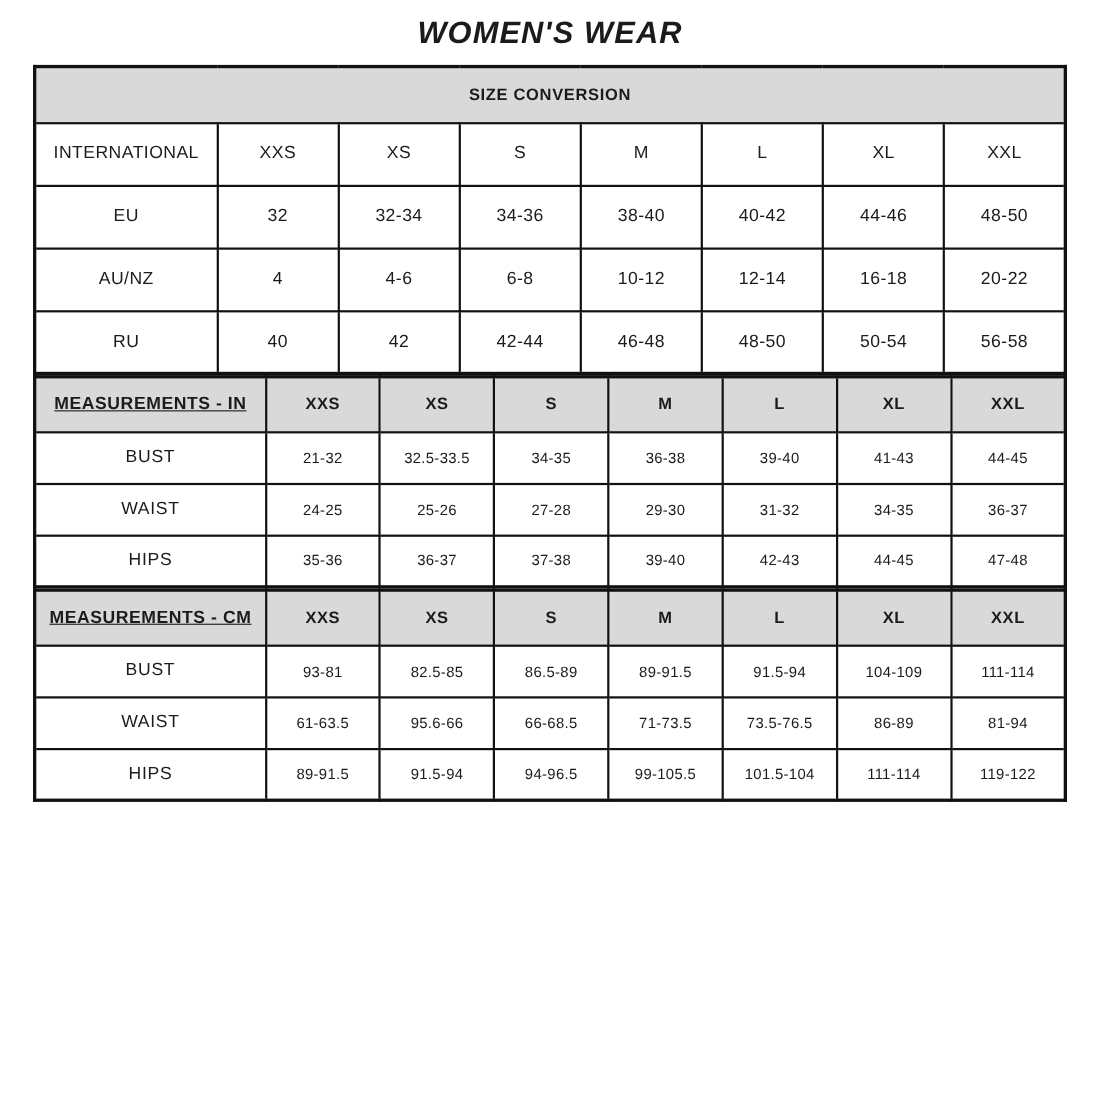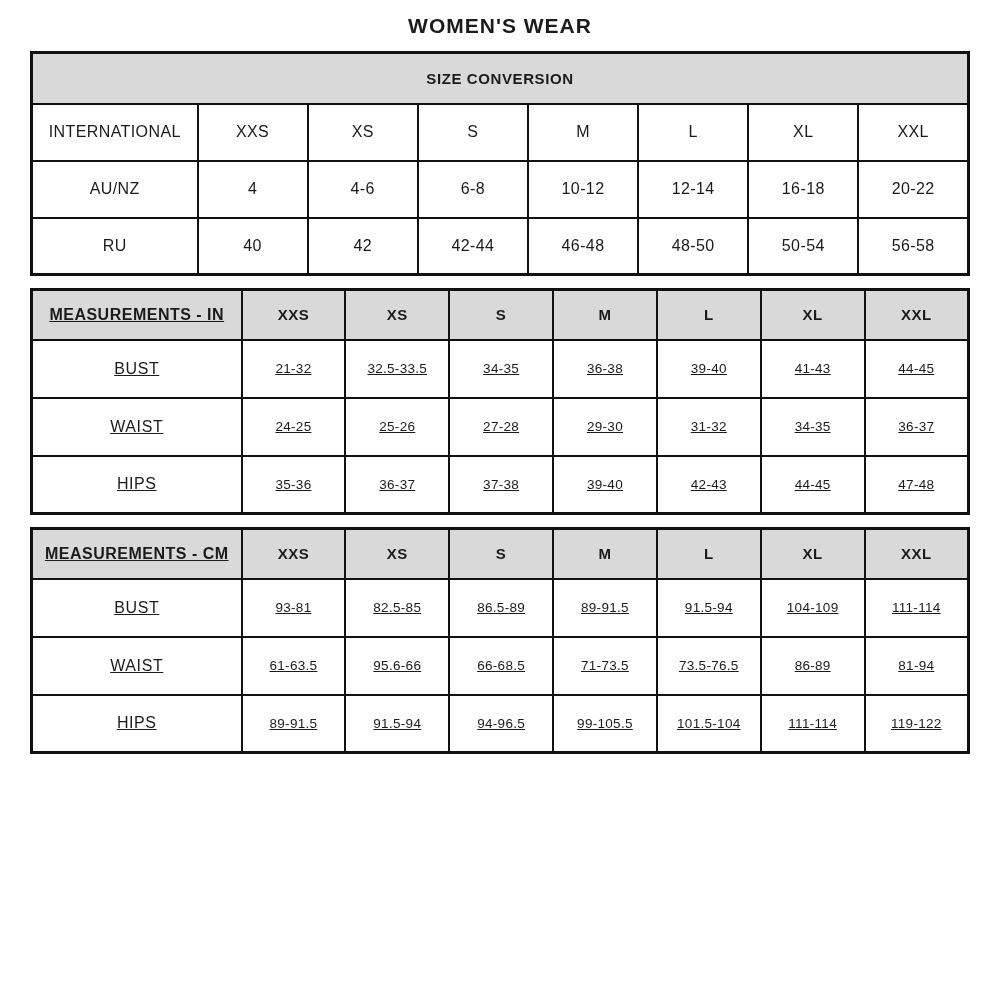--- a/index.html
+++ b/index.html
@@ -12,31 +12,32 @@
   html, body {
     margin: 0; padding: 0;
     width: 1000px; height: 1000px;
     background: var(--page-bg);
     font-family: "Liberation Sans", sans-serif;
     color: var(--text);
   }
   .page { padding: 0 30px; }
   .page-title {
     text-align: center;
-    font-size: 21px;
+    font-size: 28px;
     font-weight: bold;
     letter-spacing: 1px;
     padding: 14px 0 13px 0;
+    font-style: italic;
   }
   table {
     border-collapse: collapse;
     width: 940px;
     table-layout: fixed;
     border: 3px solid var(--border);
-    margin-bottom: 12px;
+    margin-bottom: 0;
   }
   td {
     border: 2px solid var(--border);
     text-align: center;
     vertical-align: middle;
     overflow: hidden;
     white-space: nowrap;
   }
   
   .t1 td { height: 57px; font-size: 16px; letter-spacing: 0.4px; }
@@ -49,21 +50,21 @@
   }
   
   .tm thead td {
     background: var(--header-bg);
     font-weight: bold;
     height: 50px;
     font-size: 15px;
     letter-spacing: 0.5px;
   }
   .tm thead td.row-label { font-size: 16px; text-decoration: underline; }
-  .tm tbody td { height: 58px; font-size: 13.5px; letter-spacing: 0.3px; text-decoration: underline; }
+  .tm tbody td { height: 47px; font-size: 13.5px; letter-spacing: 0.3px; }
   .tm tbody td.row-label { font-size: 16px; letter-spacing: 0.6px; }
 </style>
 </head>
 <body>
 
 <div class="page">
 
   <div class="page-title">WOMEN'S WEAR</div>
 
   <table class="t1">
@@ -85,20 +86,30 @@
     <tbody>
         <tr>
           <td class="row-label">INTERNATIONAL</td>
           <td>XXS</td>
           <td>XS</td>
           <td>S</td>
           <td>M</td>
           <td>L</td>
           <td>XL</td>
           <td>XXL</td>
+        </tr>
+        <tr>
+          <td class="row-label">EU</td>
+          <td>32</td>
+          <td>32-34</td>
+          <td>34-36</td>
+          <td>38-40</td>
+          <td>40-42</td>
+          <td>44-46</td>
+          <td>48-50</td>
         </tr>
         <tr>
           <td class="row-label">AU/NZ</td>
           <td>4</td>
           <td>4-6</td>
           <td>6-8</td>
           <td>10-12</td>
           <td>12-14</td>
           <td>16-18</td>
           <td>20-22</td>

